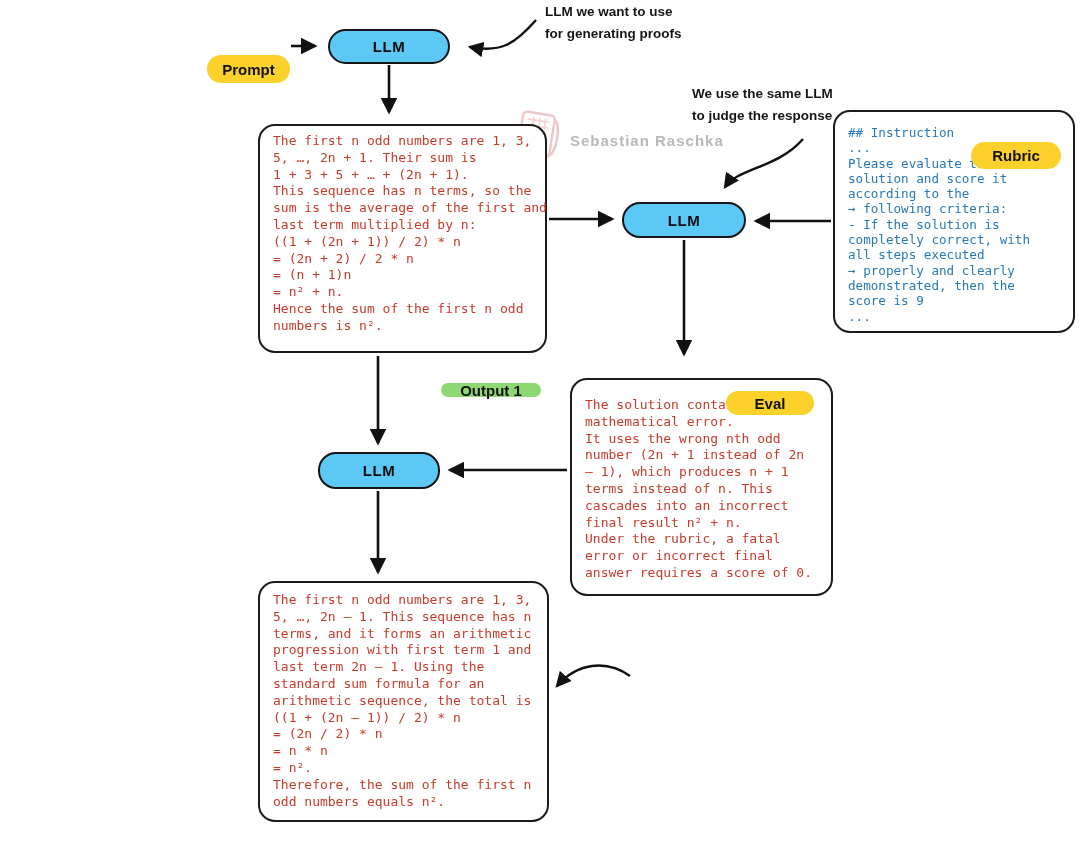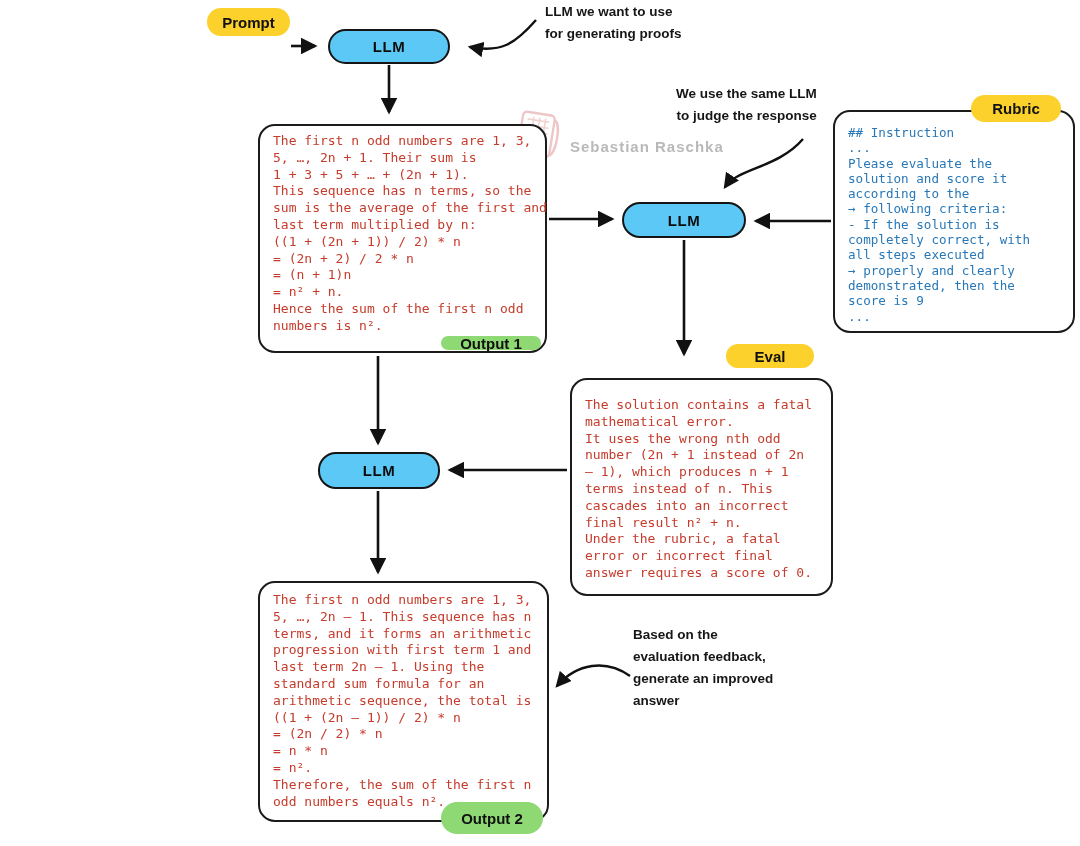--- a/index.html
+++ b/index.html
@@ -5,32 +5,32 @@
   html,body{margin:0;padding:0;background:#ffffff;}
   .canvas{position:relative;width:1080px;height:846px;background:#ffffff;overflow:hidden;
           font-family:"Liberation Sans",sans-serif;}
   svg.arrows{position:absolute;left:0;top:0;width:1080px;height:846px;pointer-events:none;}
   .box{position:absolute;background:#ffffff;border:2.5px solid #1b1b1b;border-radius:17px;box-sizing:border-box;}
   .mono{white-space:pre;font-family:"DejaVu Sans Mono",monospace;}
   .blue-text{color:#2878b8;}
   .red-text{color:#c63b2b;}
   .badge{position:absolute;display:flex;align-items:center;justify-content:center;
          border-radius:16px;font-weight:700;color:#111;font-size:15px;z-index:5;
-         font-family:"Liberation Sans",sans-serif;}
+         font-family:"Liberation Sans",sans-serif;margin-top:47px;}
   .yellow{background:#fcd12b;}
   .green{background:#8ed973;}
   .llm{position:absolute;display:flex;align-items:center;justify-content:center;
        background:#5bc8f6;border:2.5px solid #151515;border-radius:18px;
        font-weight:700;font-size:15px;color:#0d0d0d;letter-spacing:.5px;box-sizing:border-box;z-index:4;}
   .note{position:absolute;white-space:pre;font-weight:700;color:#161616;
         font-size:13.5px;line-height:22px;font-family:"Liberation Sans",sans-serif;}
   .prompt-text{position:absolute;left:14px;top:7px;font-size:13px;line-height:17.5px;}
   .body-text{position:absolute;left:13px;font-size:13px;line-height:16.8px;}
   .rubric-text{position:absolute;left:13px;top:13px;font-size:12.6px;line-height:15.3px;}
-  .watermark-text{position:absolute;color:#b9b9b9;font-weight:700;font-size:15px;letter-spacing:1px;margin-top:6px;}
+  .watermark-text{position:absolute;color:#b9b9b9;font-weight:700;font-size:15px;letter-spacing:1px;}
   .stamp{position:absolute;opacity:.55;transform:rotate(9deg);}
 </style>
 </head>
 <body>
 
 <div class="canvas">
 
   <svg class="arrows">
     <defs>
       <marker id="ah" viewBox="0 0 10 10" refX="8.5" refY="5" markerWidth="6.5" markerHeight="6.5" orient="auto-start-reverse">
@@ -82,21 +82,21 @@
 ((1 + (2n + 1)) / 2) * n
 = (2n + 2) / 2 * n
 = (n + 1)n
 = n² + n.
 Hence the sum of the first n odd
 numbers is n².</div>
   </div>
   <div class="badge green" style="left:441px;top:336px;width:100px;height:14px;">Output 1</div>
 
   <div class="llm" style="left:622px;top:202px;width:124px;height:36px;">LLM</div>
-  <div class="note" style="left:676px;top:83px;text-align:right;">We use the same LLM
+  <div class="note" style="left:692px;top:83px;">We use the same LLM
 to judge the response</div>
 
   <div class="box" style="left:833px;top:110px;width:242px;height:223px;">
     <div class="mono blue-text rubric-text">## Instruction
 ...
 Please evaluate the
 solution and score it
 according to the
 → following criteria:
 - If the solution is
@@ -136,18 +136,14 @@
 arithmetic sequence, the total is
 ((1 + (2n – 1)) / 2) * n
 = (2n / 2) * n
 = n * n
 = n².
 Therefore, the sum of the first n
 odd numbers equals n².</div>
   </div>
   <div class="badge green" style="left:441px;top:802px;width:102px;height:32px;">Output 2</div>
 
-  <div class="note" style="left:633px;top:624px;">Based on the
-evaluation feedback,
-generate an improved
-answer</div>
 
 </div>
 
 </body></html>

